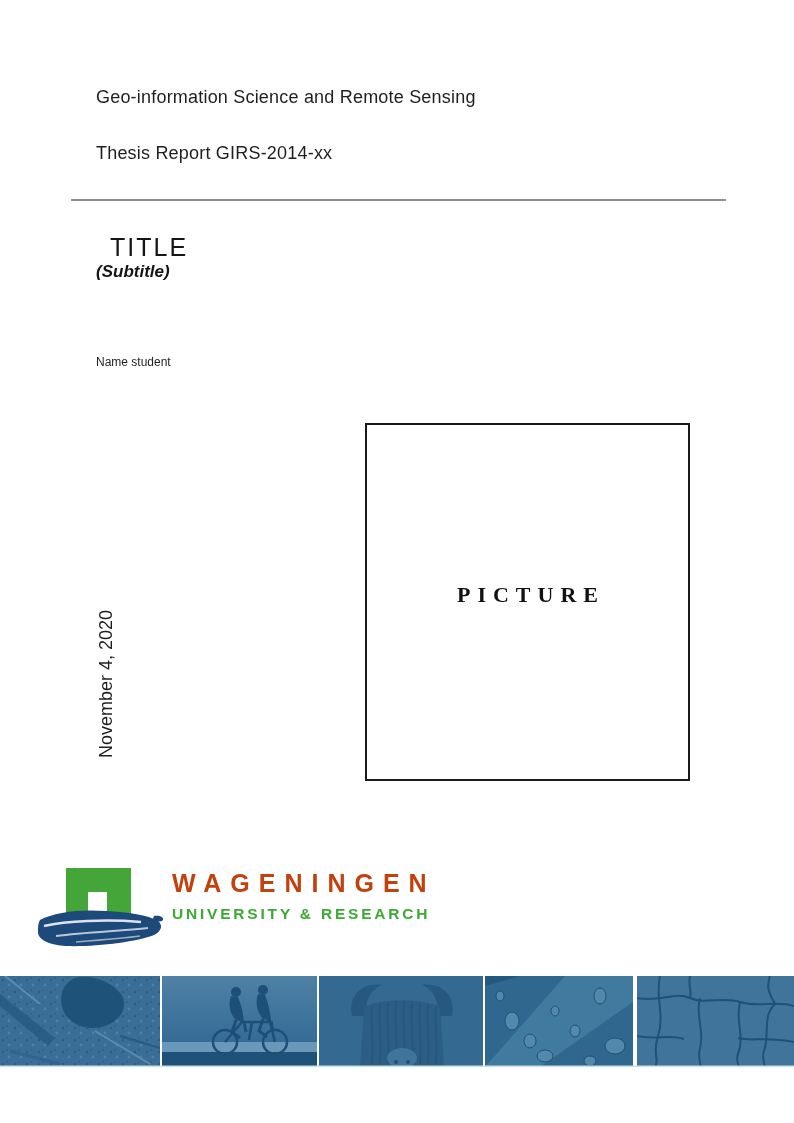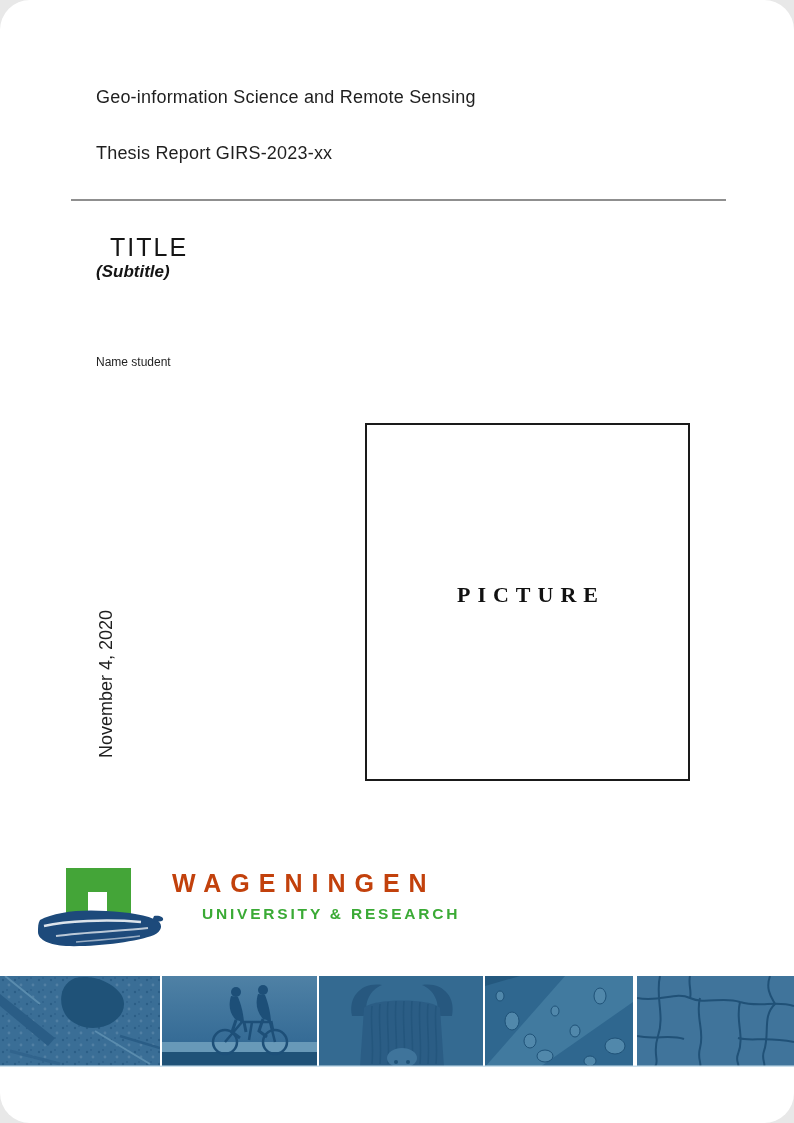--- a/index.html
+++ b/index.html
@@ -5,21 +5,20 @@
   html, body { margin: 0; padding: 0; background: #e8e8e8; }
   .page {
     position: relative;
     width: 794px;
     height: 1123px;
     margin: 0 auto;
     background: #ffffff;
     overflow: hidden;
     font-family: "Liberation Sans", sans-serif;
     color: #1f1f1f;
-    border-radius: 30px;
   }
   .abs { position: absolute; }
 
   .program-line {
     left: 96px; top: 87px;
     font-size: 18px; letter-spacing: 0.2px;
   }
   .report-line {
     left: 96px; top: 143px;
     font-size: 18px; letter-spacing: 0.2px;
@@ -67,34 +66,33 @@
   .logo-mark { left: 36px; top: 860px; }
   .logo-text-1 {
     left: 172px; top: 869px;
     font-size: 25px; font-weight: 700; letter-spacing: 9px;
     color: #c2410c;
   }
   .logo-text-2 {
     left: 172px; top: 905px;
     font-size: 15.5px; font-weight: 700; letter-spacing: 2.8px;
     color: #3aaa35;
-    margin-left: 30px;
   }
   .footer-banner {
     left: 0; top: 976px;
     width: 794px; height: 91px;
   }
 </style>
 </head>
 <body>
 
 <div class="page">
 
   <div class="abs program-line">Geo-information Science and Remote Sensing</div>
-  <div class="abs report-line">Thesis Report GIRS-2023-xx</div>
+  <div class="abs report-line">Thesis Report GIRS-2014-xx</div>
 
   <div class="abs head-rule"></div>
 
   <div class="abs doc-title">TITLE</div>
   <div class="abs doc-subtitle">(Subtitle)</div>
 
   <div class="abs author-line">Name student</div>
 
   <div class="abs picture-box">
     <span class="picture-label">PICTURE</span>

